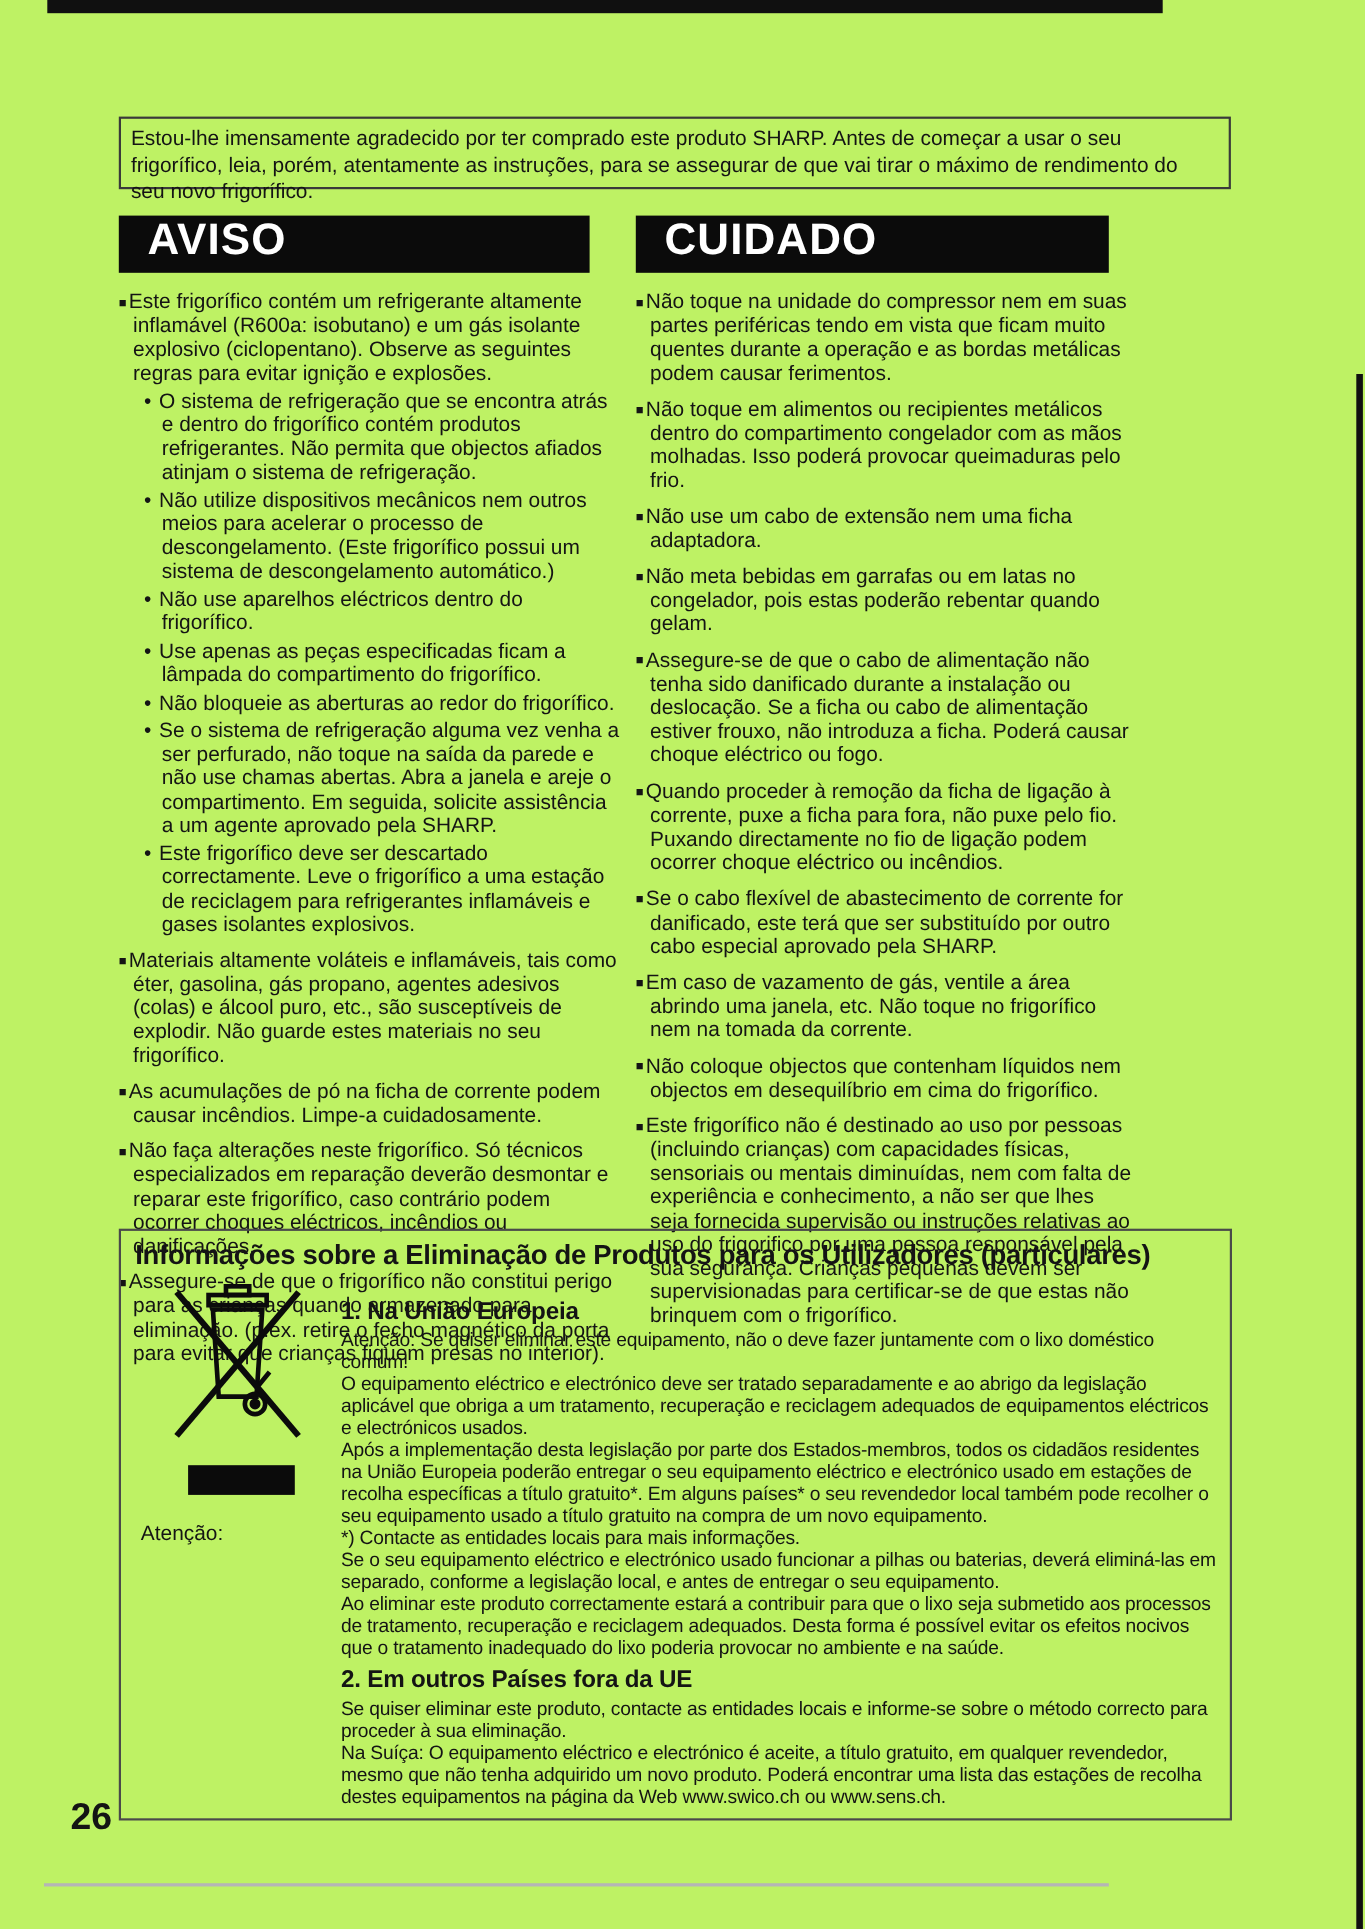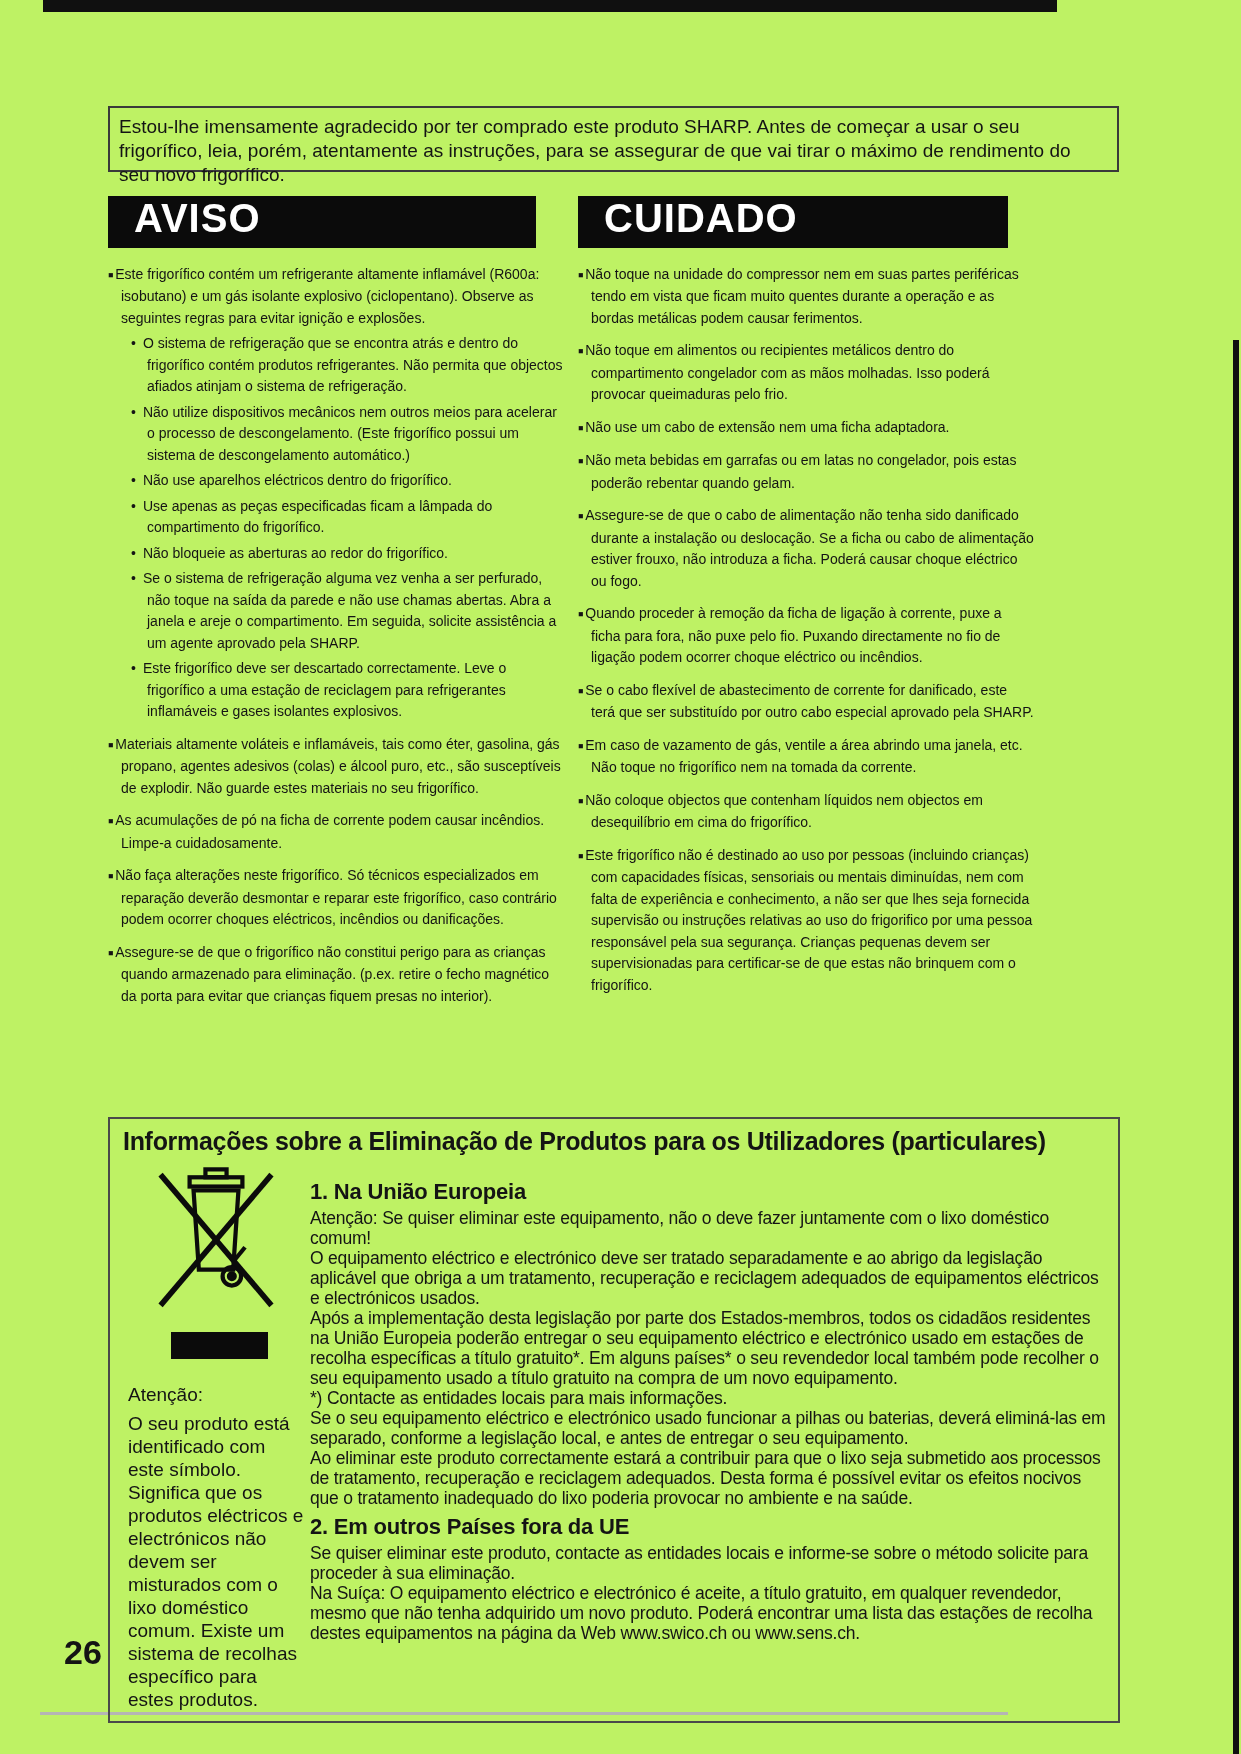--- a/index.html
+++ b/index.html
@@ -33,21 +33,21 @@
     font-size:40px; font-weight:bold; letter-spacing:1px;
   }
 
   .col { position:absolute; top:196px; }
   .col-left  { left:108px; width:455px; }
   .col-right { left:578px; width:456px; }
   .col .hdr-bar { width:100%; }
   .col-left .hdr-bar { width:428px; }
   .col-right .hdr-bar { width:430px; }
 
-  .col-body { margin-top:16px; font-size:14px; line-height:21.5px; }
+  .col-body { margin-top:16px; font-size:19px; line-height:21.5px; }
 
   .item {
     padding-left:13px; text-indent:-13px;
     margin-top:11px;
   }
   .item:first-child { margin-top:0; }
   .item::before { content:"■"; font-size:0.62em; vertical-align:0.12em; margin-right:2px; }
 
   .sub {
     margin-left:23px; margin-top:4px;
@@ -139,32 +139,31 @@
             <circle cx="62" cy="85" r="7"></circle>
             <circle cx="62" cy="85" r="2.2" fill="#0b0b0b"></circle>
           </g>
           <g stroke="#0b0b0b" stroke-width="4.2">
             <line x1="8" y1="8" x2="92" y2="107"></line>
             <line x1="92" y1="8" x2="8" y2="107"></line>
           </g>
         </svg>
         <div class="weee-bar"></div>
         <div class="note-label">Atenção:</div>
-        <div class="note-text">O seu produto está identificado com este símbolo. Significa que os produtos eléctricos e electrónicos não devem ser misturados com o lixo doméstico comum. Existe um sistema de recolhas específico para estes produtos.</div>
       </div>
       <div class="d-right">
         <div class="d-h">1. Na União Europeia</div>
         <div class="d-p">Atenção: Se quiser eliminar este equipamento, não o deve fazer juntamente com o lixo doméstico comum!</div>
         <div class="d-p">O equipamento eléctrico e electrónico deve ser tratado separadamente e ao abrigo da legislação aplicável que obriga a um tratamento, recuperação e reciclagem adequados de equipamentos eléctricos e electrónicos usados.</div>
         <div class="d-p">Após a implementação desta legislação por parte dos Estados-membros, todos os cidadãos residentes na União Europeia poderão entregar o seu equipamento eléctrico e electrónico usado em estações de recolha específicas a título gratuito*. Em alguns países* o seu revendedor local também pode recolher o seu equipamento usado a título gratuito na compra de um novo equipamento.</div>
         <div class="d-p">*) Contacte as entidades locais para mais informações.</div>
         <div class="d-p">Se o seu equipamento eléctrico e electrónico usado funcionar a pilhas ou baterias, deverá eliminá-las em separado, conforme a legislação local, e antes de entregar o seu equipamento.</div>
         <div class="d-p">Ao eliminar este produto correctamente estará a contribuir para que o lixo seja submetido aos processos de tratamento, recuperação e reciclagem adequados. Desta forma é possível evitar os efeitos nocivos que o tratamento inadequado do lixo poderia provocar no ambiente e na saúde.</div>
         <div class="d-h second">2. Em outros Países fora da UE</div>
-        <div class="d-p">Se quiser eliminar este produto, contacte as entidades locais e informe-se sobre o método solicite para proceder à sua eliminação.</div>
+        <div class="d-p">Se quiser eliminar este produto, contacte as entidades locais e informe-se sobre o método correcto para proceder à sua eliminação.</div>
         <div class="d-p">Na Suíça: O equipamento eléctrico e electrónico é aceite, a título gratuito, em qualquer revendedor, mesmo que não tenha adquirido um novo produto. Poderá encontrar uma lista das estações de recolha destes equipamentos na página da Web www.swico.ch ou www.sens.ch.</div>
       </div>
     </div>
   </div>
 
   <div class="page-number">26</div>
 
 </div>
 
 </body></html>

